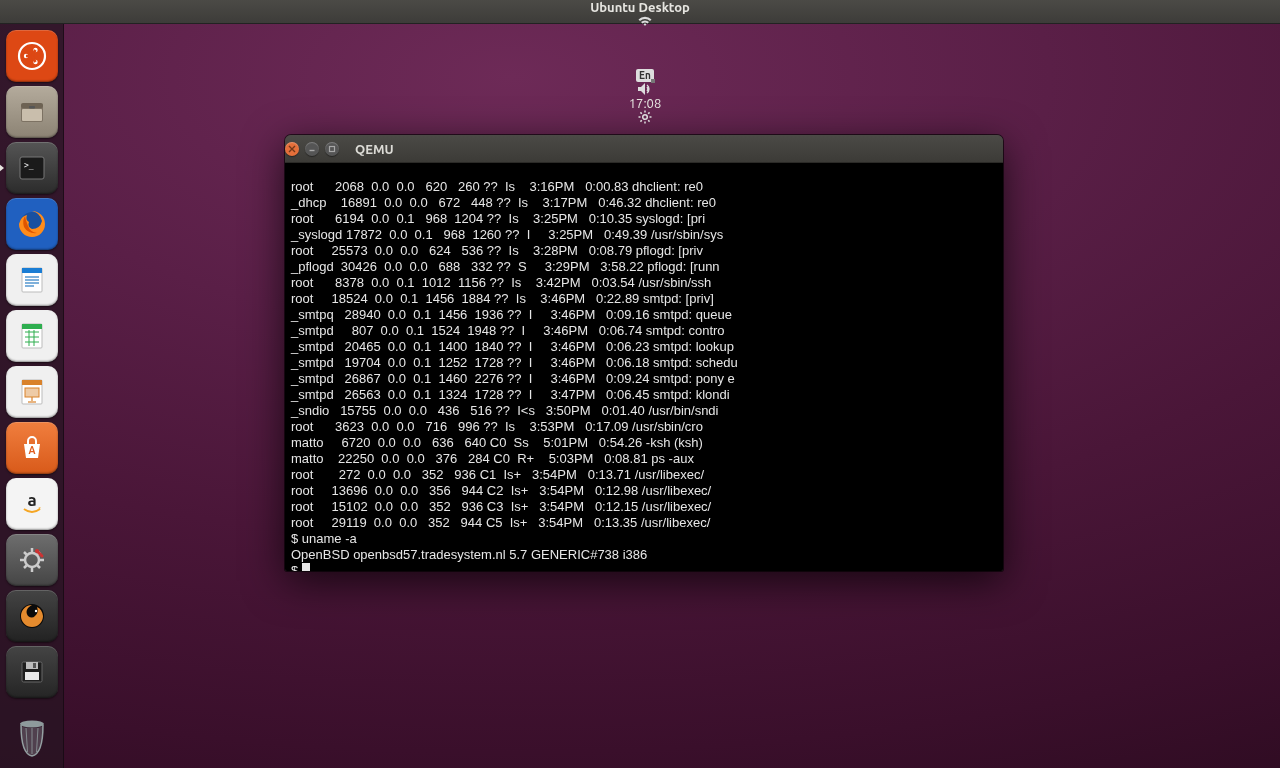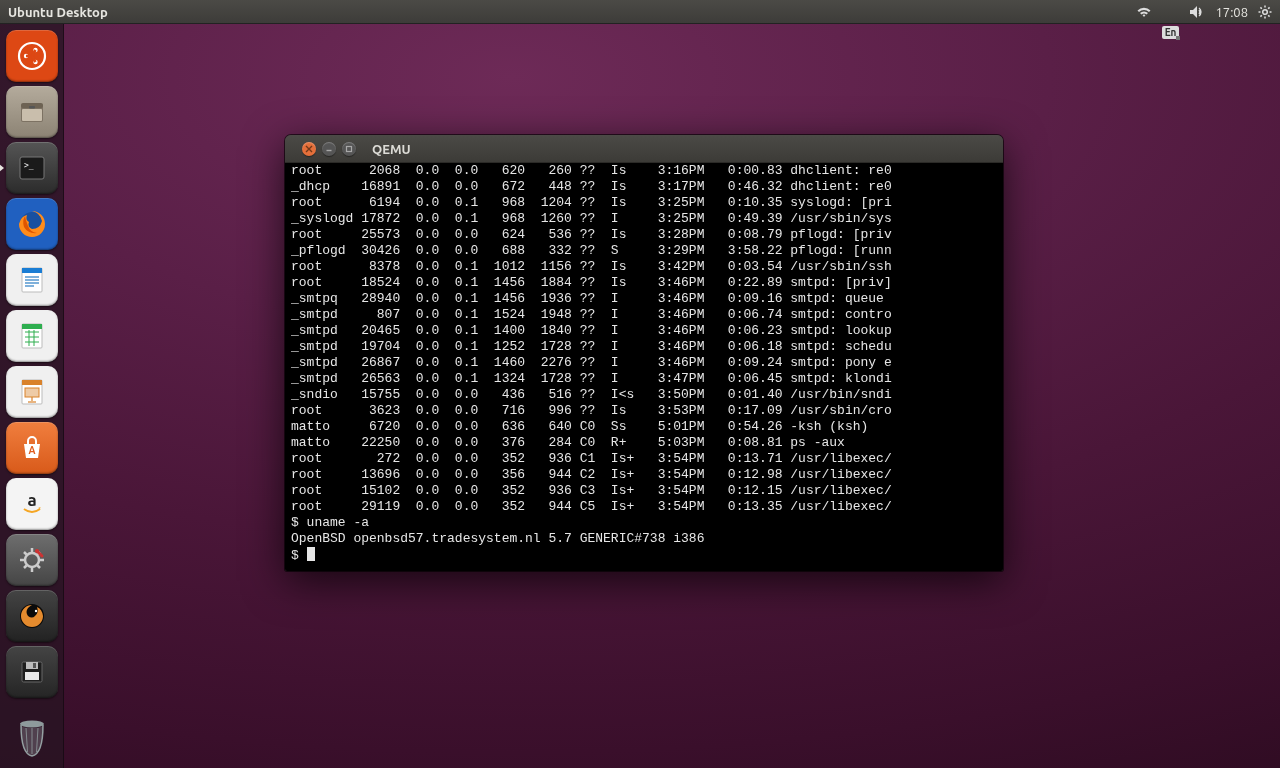--- a/index.html
+++ b/index.html
@@ -6,23 +6,24 @@
   html, body { width: 1280px; height: 768px; overflow: hidden; font-family: Ubuntu, "DejaVu Sans", sans-serif; }
   body {
     background: radial-gradient(ellipse 140% 110% at 40% 10%, #6d2a57 0%, #5a1f47 30%, #4a1638 55%, #3a0f2b 80%, #2a0a1e 100%);
     position: relative;
   }
   
   #top-panel {
     position: absolute; top: 0; left: 0; right: 0; height: 24px;
     background: linear-gradient(#4b4a46, #3d3c39);
     color: #e6e5e0; font-size: 13px; font-weight: bold;
-    display: flex; align-items: center; padding: 11px 8px;
+    display: flex; align-items: center; padding: 0 8px;
     border-bottom: 1px solid #222;
     z-index: 100;
+    flex-direction: column;
   }
   #top-panel .spacer { flex: 1; }
   #top-panel .ind { margin-left: 10px; display: inline-flex; align-items: center; gap: 2px; font-weight: normal; font-size: 12px; }
   #top-panel .lang-box { background: #ddd; color: #333; font-size: 10px; font-weight: bold; padding: 1px 3px; border-radius: 2px; position: relative; margin-top: 41px; }
   #top-panel .lang-box::after { content: ""; position: absolute; right: -1px; bottom: -1px; width: 4px; height: 4px; background: #777; }
 
   
   #launcher {
     position: absolute; top: 24px; left: 0; bottom: 0; width: 64px;
     background: rgba(40, 20, 35, 0.78);
@@ -51,32 +52,32 @@
 
   
   #terminal-window {
     position: absolute; left: 285px; top: 135px; width: 718px; height: 436px;
     background: #3c3b37; border-radius: 6px 6px 2px 2px;
     box-shadow: 0 10px 40px rgba(0,0,0,0.7), 0 0 0 1px rgba(0,0,0,0.6);
     overflow: hidden;
   }
   #titlebar {
     height: 28px; background: linear-gradient(#4b4a46, #3c3b37);
-    display: flex; align-items: center; padding: 0 17px; gap: 6px;
+    display: flex; align-items: center; padding: 0 0; gap: 6px;
     border-bottom: 1px solid #2b2a27;
   }
   .win-btn { width: 14px; height: 14px; border-radius: 50%; background: #555; box-shadow: inset 0 1px 1px rgba(255,255,255,0.25), 0 1px 1px rgba(0,0,0,0.4); display:flex; align-items:center; justify-content:center;}
   .win-btn.close { background: #e46f3a; }
   .win-btn svg { width: 8px; height: 8px; opacity: 0.7; }
   #win-title { margin-left: 10px; color: #dcdbd6; font-size: 13px; font-weight: bold; }
   #terminal-body {
     position: absolute; top: 28px; left: 0; right: 0; bottom: 0;
     background: #000; color: #e6e6e6;
-    font-family: Liberation Mono, monospace;
-    font-size: 13px; line-height: 16px; padding: 0 6px;
+    font-family: Liberation Sans, sans-serif;
+    font-size: 13px; line-height: 16px; padding: 16px 6px;
     white-space: pre; overflow: hidden;
   }
   .cursor { display:inline-block; width:8px; height:14px; background:#e6e6e6; vertical-align:-2px; }
 </style>
 </head>
 <body>
 
 <div id="top-panel">
   <span>Ubuntu Desktop</span>
   <span class="spacer"></span>

